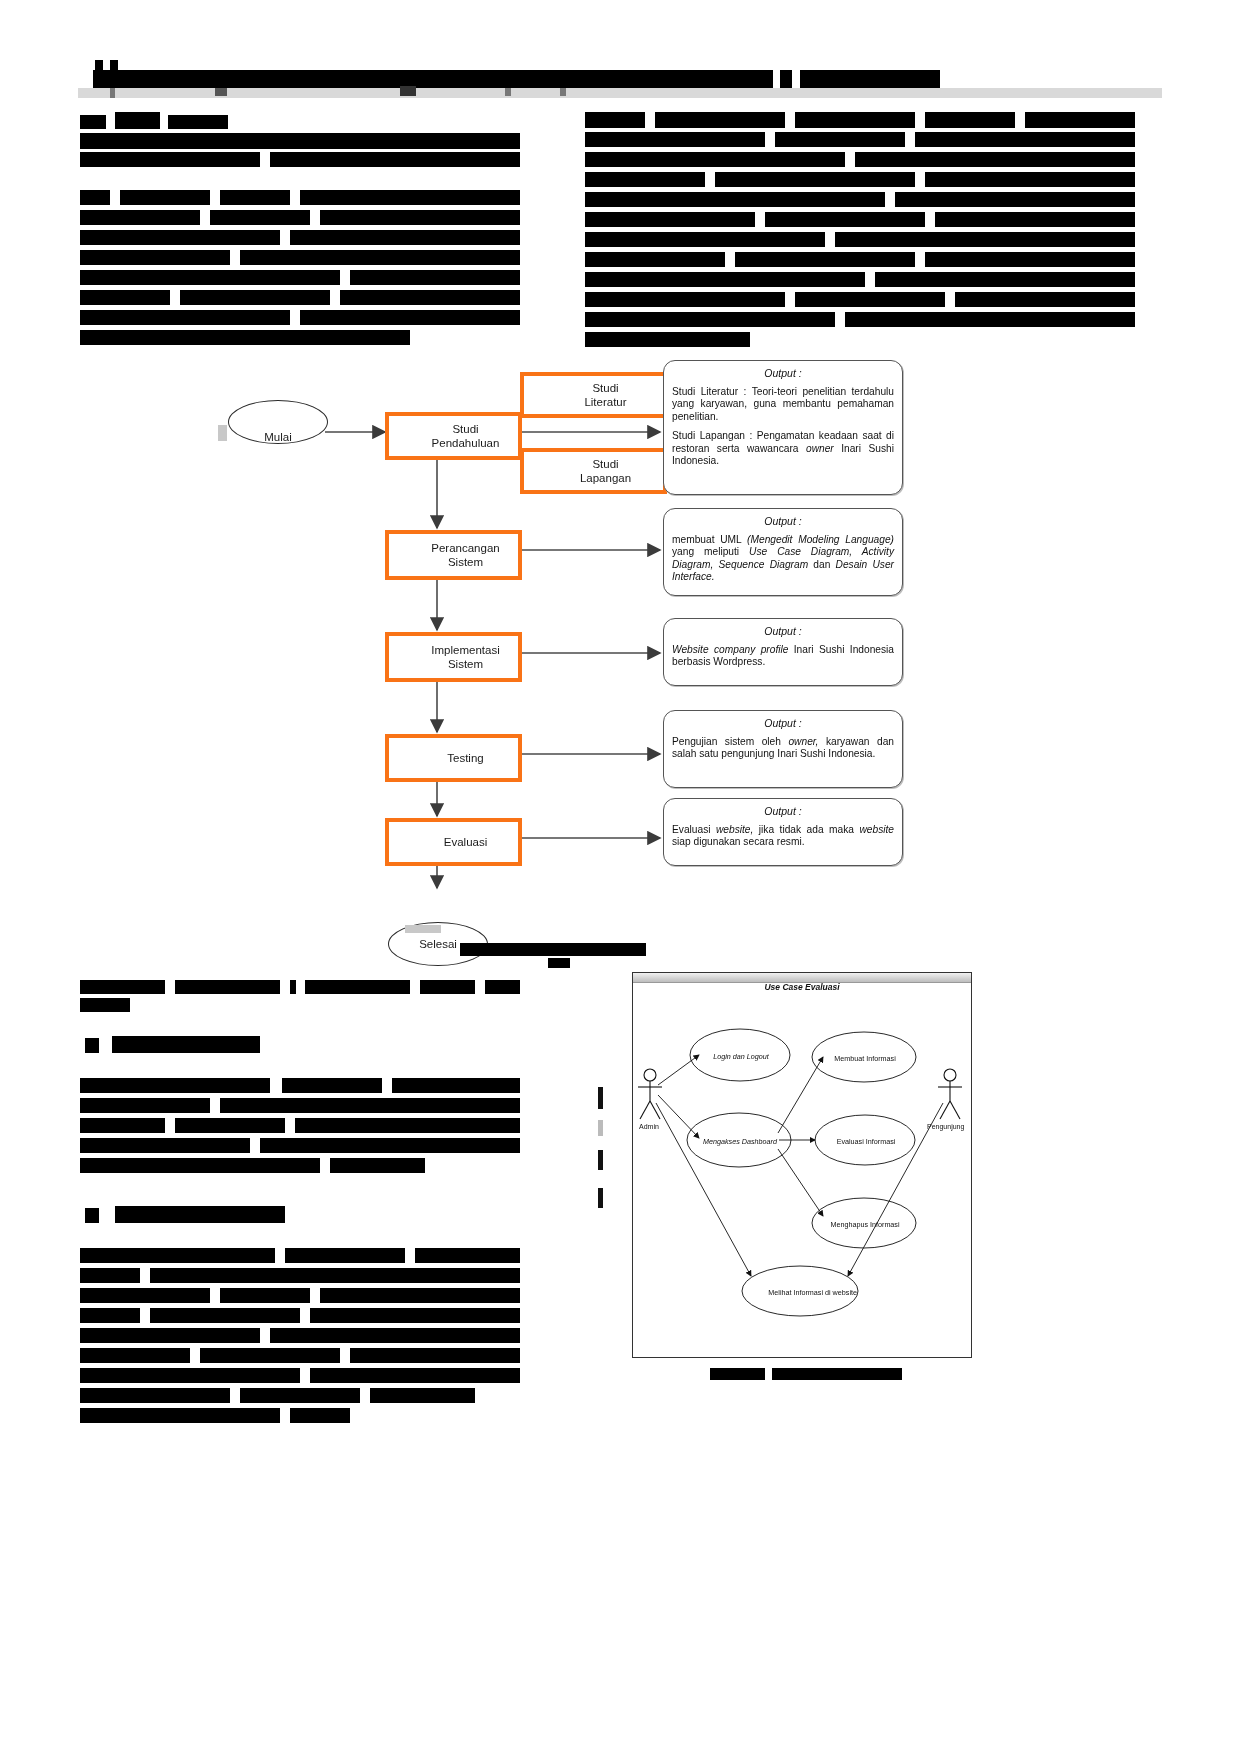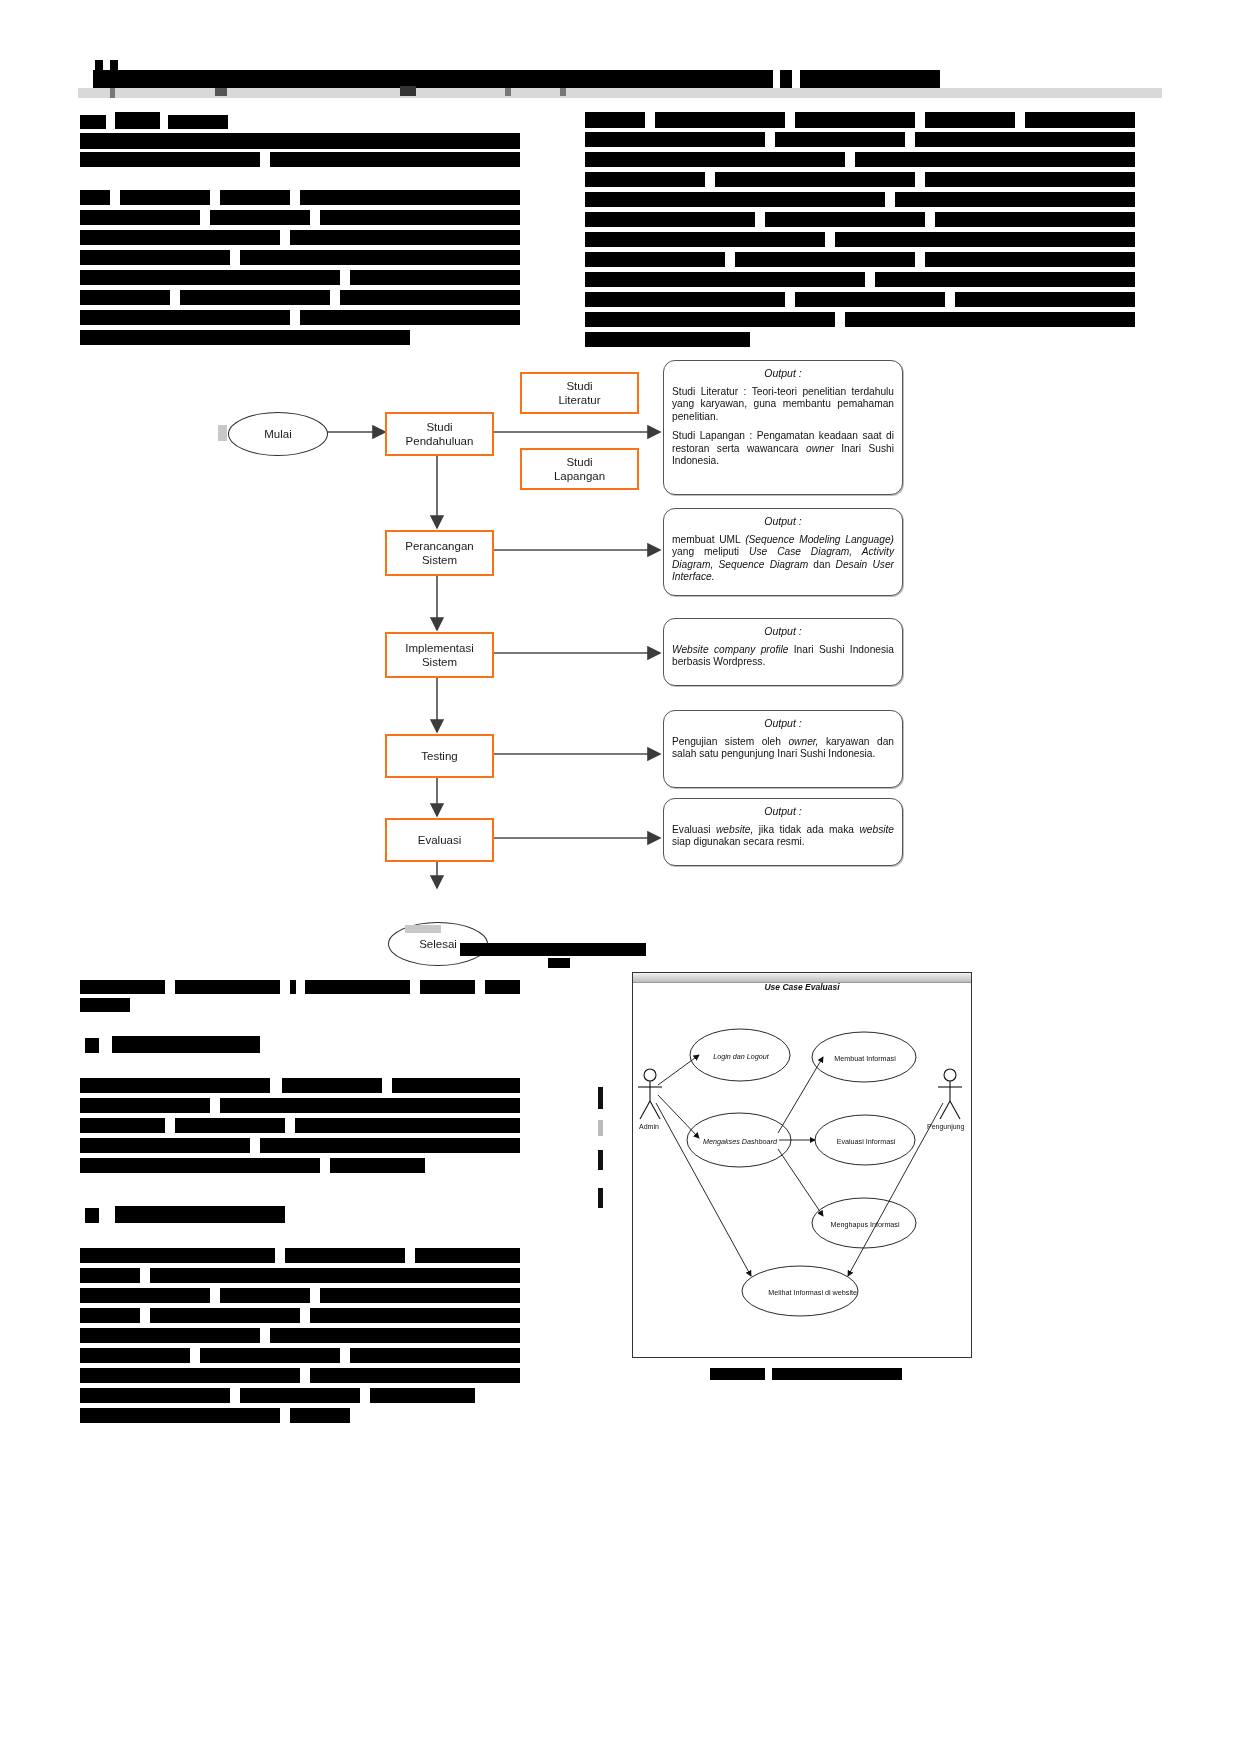--- a/index.html
+++ b/index.html
@@ -8,23 +8,23 @@
     font-family:"Liberation Sans", sans-serif;color:#000;
   }
   .page{position:absolute;inset:0;background:#fff;}
   .redline{position:absolute;background:#000;}
   .greyline{position:absolute;background:#d9d9d9;}
   .greybar{position:absolute;background:#c8c8c8;}
 
   
   #flowchart{position:absolute;left:180px;top:350px;width:740px;height:600px;}
   .fc-box{
-    position:absolute;border:2px solid #f97316;background:#fff;
+    position:absolute;border:4px solid #f97316;background:#fff;
     display:flex;align-items:center;justify-content:center;text-align:center;
-    font-size:11.5px;line-height:1.25;color:#1a1a1a;
+    font-size:11.5px;line-height:1.25;color:#1a1a1a;padding-left:24px;
   }
   .fc-ellipse{
     position:absolute;border:1px solid #2b2b2b;border-radius:50%;background:#fff;
     display:flex;align-items:center;justify-content:center;
     font-size:11.5px;color:#1a1a1a;
   }
   .fc-out{
     position:absolute;border:1px solid #555;border-radius:12px;background:#fff;
     font-size:10.2px;line-height:1.22;color:#111;
     padding:6px 8px 6px 8px;box-sizing:border-box;
@@ -159,21 +159,21 @@
 
       <line x1="310" y1="404" x2="480" y2="404" stroke="#4a4a4a" stroke-width="1.6" marker-end="url(#arr)"></line>
 
       <line x1="257" y1="426" x2="257" y2="466" stroke="#4a4a4a" stroke-width="1.6" marker-end="url(#arr)"></line>
 
       <line x1="310" y1="488" x2="480" y2="488" stroke="#4a4a4a" stroke-width="1.6" marker-end="url(#arr)"></line>
 
       <line x1="257" y1="510" x2="257" y2="538" stroke="#4a4a4a" stroke-width="1.6" marker-end="url(#arr)"></line>
     </svg>
 
-    <div class="fc-ellipse" style="left:48px;top:62px;width:98px;height:42px;">
+    <div class="fc-ellipse" style="left:48px;top:50px;width:98px;height:42px;align-items:flex-end;">
       <span>Mulai</span>
     </div>
     <div class="greybar" style="left:38px;top:75px;width:9px;height:16px;"></div>
 
     <div class="fc-box" style="left:205px;top:62px;width:105px;height:40px;">
       <span>Studi<br>Pendahuluan</span>
     </div>
 
     <div class="fc-box" style="left:340px;top:22px;width:115px;height:38px;">
       <span>Studi<br>Literatur</span>
@@ -187,21 +187,21 @@
       <p>Studi Literatur : Teori-teori penelitian terdahulu yang karyawan, guna membantu pemahaman penelitian.</p>
       <p>Studi Lapangan : Pengamatan keadaan saat di restoran serta wawancara <span class="it">owner</span> Inari Sushi Indonesia.</p>
     </div>
 
     <div class="fc-box" style="left:205px;top:180px;width:105px;height:42px;">
       <span>Perancangan<br>Sistem</span>
     </div>
 
     <div class="fc-out" style="left:483px;top:158px;width:240px;height:88px;">
       <span class="outhead">Output :</span>
-      <p>membuat UML <span class="it">(Sequence Modeling Language)</span> yang meliputi <span class="it">Use Case Diagram, Activity Diagram, Sequence Diagram</span> dan <span class="it">Desain User Interface.</span></p>
+      <p>membuat UML <span class="it">(Mengedit Modeling Language)</span> yang meliputi <span class="it">Use Case Diagram, Activity Diagram, Sequence Diagram</span> dan <span class="it">Desain User Interface.</span></p>
     </div>
 
     <div class="fc-box" style="left:205px;top:282px;width:105px;height:42px;">
       <span>Implementasi<br>Sistem</span>
     </div>
 
     <div class="fc-out" style="left:483px;top:268px;width:240px;height:68px;">
       <span class="outhead">Output :</span>
       <p><span class="it">Website company profile</span> Inari Sushi Indonesia berbasis Wordpress.</p>
     </div>

